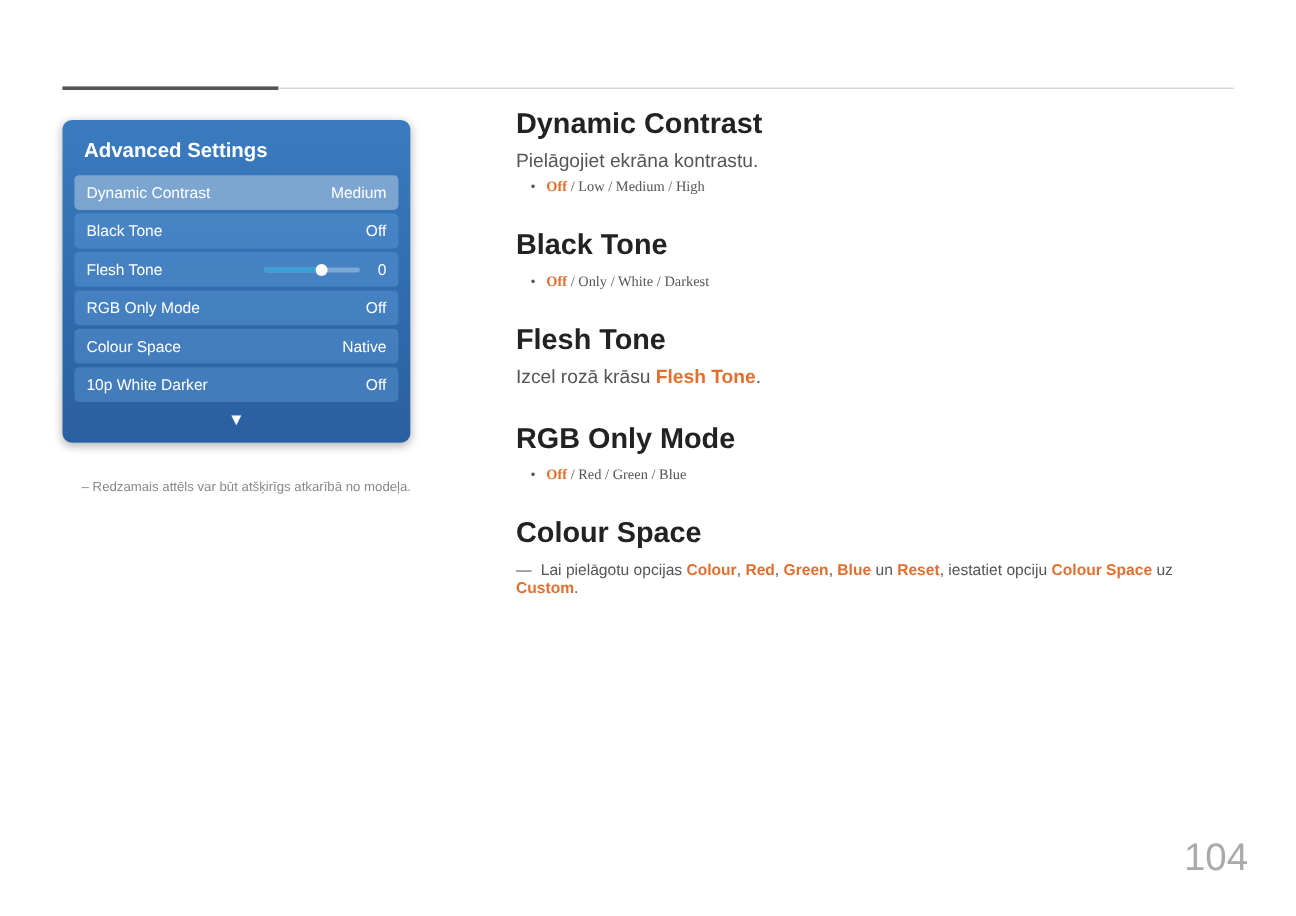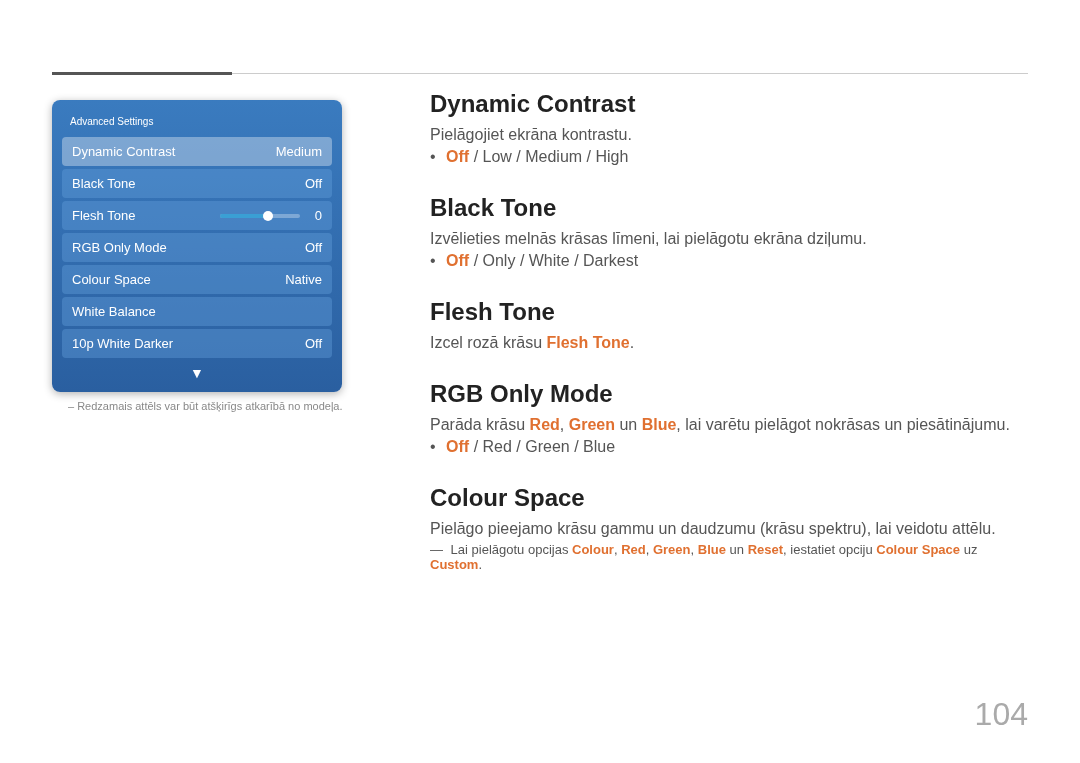--- a/index.html
+++ b/index.html
@@ -44,22 +44,22 @@
 
     .advanced-settings-box {
       background: linear-gradient(to bottom, #3a7bbf, #2a5fa0);
       border-radius: 8px;
       padding: 10px;
       box-shadow: 0 2px 8px rgba(0,0,0,0.3);
     }
 
     .advanced-settings-title {
       color: #fff;
-      font-size: 10px;
-      font-weight: normal;
+      font-size: 17px;
+      font-weight: bold;
       padding: 6px 8px 10px 8px;
     }
 
     .menu-item {
       display: flex;
       justify-content: space-between;
       align-items: center;
       padding: 7px 10px;
       border-radius: 4px;
       margin-bottom: 3px;
@@ -178,22 +178,24 @@
       margin-bottom: 8px;
     }
 
     .section-desc {
       font-size: 16px;
       color: #555;
       margin-bottom: 4px;
     }
 
     .section-options {
-      font-size: 16px;
+      font-size: 12px;
       color: #555;
+      margin-left: 12px;
+      font-family: Liberation Serif, serif;
     }
 
     .bullet-dot {
       margin-right: 6px;
       color: #555;
     }
 
     .opt-orange { color: #e07030; font-weight: bold; }
     .opt-normal { color: #555; }
 
@@ -204,21 +206,21 @@
     }
 
     .em-dash {
       margin-right: 4px;
     }
 
     
     .page-number {
       position: absolute;
       bottom: 30px;
-      right: 52px;
+      right: 40px;
       font-size: 32px;
       color: #aaa;
       font-weight: 300;
     }
   </style>
 </head>
 <body>
 
 <div class="top-lines">
   <div class="top-line-dark"></div>
@@ -253,24 +255,20 @@
     <div class="menu-item">
       <span class="menu-item-label">RGB Only Mode</span>
       <span class="menu-item-value">Off</span>
     </div>
 
     <div class="menu-item">
       <span class="menu-item-label">Colour Space</span>
       <span class="menu-item-value">Native</span>
     </div>
 
-    <div class="menu-item">
-      <span class="menu-item-label">White Balance</span>
-      <span class="menu-item-value"></span>
-    </div>
 
     <div class="menu-item">
       <span class="menu-item-label">10p White Darker</span>
       <span class="menu-item-value">Off</span>
     </div>
 
     <div class="dropdown-arrow">
       <span>▼</span>
     </div>
   </div>
@@ -290,21 +288,20 @@
       <span class="opt-normal">Low</span>
       <span class="opt-normal"> / </span>
       <span class="opt-normal">Medium</span>
       <span class="opt-normal"> / </span>
       <span class="opt-normal">High</span>
     </div>
   </div>
 
   <div class="section">
     <div class="section-title">Black Tone</div>
-    <div class="section-desc">Izvēlieties melnās krāsas līmeni, lai pielāgotu ekrāna dziļumu.</div>
     <div class="section-options">
       <span class="bullet-dot">•</span>
       <span class="opt-orange">Off</span>
       <span class="opt-normal"> / </span>
       <span class="opt-normal">Only</span>
       <span class="opt-normal"> / </span>
       <span class="opt-normal">White</span>
       <span class="opt-normal"> / </span>
       <span class="opt-normal">Darkest</span>
     </div>
@@ -312,38 +309,34 @@
 
   <div class="section">
     <div class="section-title">Flesh Tone</div>
     <div class="section-desc">
       Izcel rozā krāsu <span class="opt-orange">Flesh Tone</span>.
     </div>
   </div>
 
   <div class="section">
     <div class="section-title">RGB Only Mode</div>
-    <div class="section-desc">
-      Parāda krāsu <span class="opt-orange">Red</span>, <span class="opt-orange">Green</span> un <span class="opt-orange">Blue</span>, lai varētu pielāgot nokrāsas un piesātinājumu.
-    </div>
     <div class="section-options">
       <span class="bullet-dot">•</span>
       <span class="opt-orange">Off</span>
       <span class="opt-normal"> / </span>
       <span class="opt-normal">Red</span>
       <span class="opt-normal"> / </span>
       <span class="opt-normal">Green</span>
       <span class="opt-normal"> / </span>
       <span class="opt-normal">Blue</span>
     </div>
   </div>
 
   <div class="section">
     <div class="section-title">Colour Space</div>
-    <div class="section-desc">Pielāgo pieejamo krāsu gammu un daudzumu (krāsu spektru), lai veidotu attēlu.</div>
     <div class="sub-note">
       <span class="em-dash">―</span>
       Lai pielāgotu opcijas <span class="opt-orange">Colour</span>, <span class="opt-orange">Red</span>, <span class="opt-orange">Green</span>, <span class="opt-orange">Blue</span> un <span class="opt-orange">Reset</span>, iestatiet opciju <span class="opt-orange">Colour Space</span> uz <span class="opt-orange">Custom</span>.
     </div>
   </div>
 
 </div>
 
 <div class="page-number">104</div>
 

